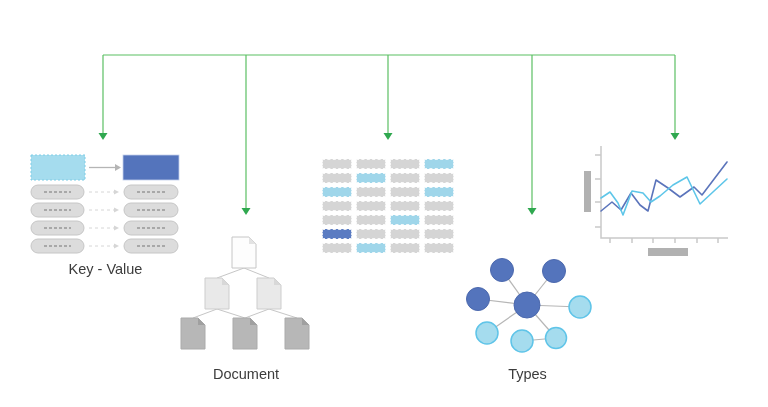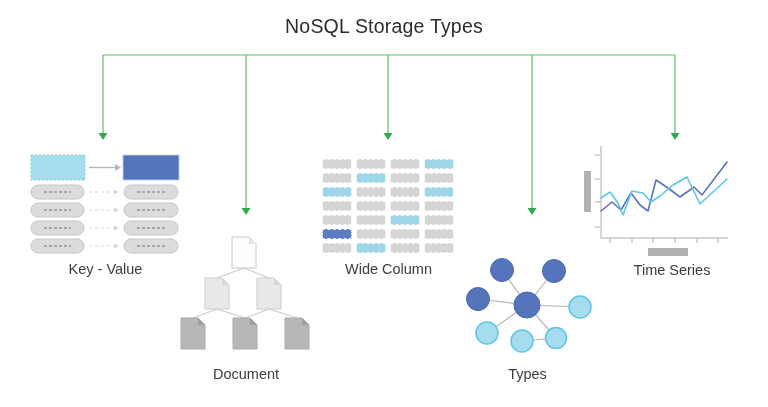--- a/index.html
+++ b/index.html
@@ -17,21 +17,20 @@
   .lbl-ts{left:602px;width:140px;top:262px;}
   #wc-grid{left:322px;top:159px;width:137px;height:95px;}
   .wc-cell{position:absolute;width:30px;height:10px;box-sizing:border-box;
            border:1px dashed rgba(255,255,255,.85);}
 </style>
 </head>
 <body>
 
 <div class="canvas">
 
-  <div class="title">NoSQL Storage Types</div>
 
   <svg id="connector-svg">
       <line x1="103" y1="55" x2="675" y2="55" stroke="#5bbf63" stroke-width="1.2"></line>
       <line x1="103" y1="55" x2="103" y2="134" stroke="#5bbf63" stroke-width="1.2"></line>
       <polygon points="98.5,133 107.5,133 103,140" fill="#2fa84f"></polygon>
       <line x1="246" y1="55" x2="246" y2="209" stroke="#5bbf63" stroke-width="1.2"></line>
       <polygon points="241.5,208 250.5,208 246,215" fill="#2fa84f"></polygon>
       <line x1="388" y1="55" x2="388" y2="134" stroke="#5bbf63" stroke-width="1.2"></line>
       <polygon points="383.5,133 392.5,133 388,140" fill="#2fa84f"></polygon>
       <line x1="532" y1="55" x2="532" y2="209" stroke="#5bbf63" stroke-width="1.2"></line>
@@ -154,17 +153,15 @@
       <line x1="75" y1="98" x2="75" y2="103" stroke="#c9c9c9" stroke-width="1.5"></line>
       <line x1="97" y1="98" x2="97" y2="103" stroke="#c9c9c9" stroke-width="1.5"></line>
       <line x1="119" y1="98" x2="119" y2="103" stroke="#c9c9c9" stroke-width="1.5"></line>
       <line x1="140" y1="98" x2="140" y2="103" stroke="#c9c9c9" stroke-width="1.5"></line>
       <polyline points="23,71 34,62 43,70 53,53 62,65 70,71 78,40 90,48 102,57 116,47 124,55 149,22" fill="none" stroke="#5b74bb" stroke-width="1.6" stroke-linejoin="round" stroke-linecap="round"></polyline>
       <polyline points="23,58 32,52 40,63 45,75 54,51 65,53 73,62 82,56 95,45 109,37 122,64 149,39" fill="none" stroke="#5ec6e9" stroke-width="1.6" stroke-linejoin="round" stroke-linecap="round"></polyline>
     </svg>
 
   <div class="branch-label lbl-doc">Document</div>
   <div class="branch-label lbl-kv">Key - Value</div>
-  <div class="branch-label lbl-wc">Wide Column</div>
   <div class="branch-label lbl-graph">Types</div>
-  <div class="branch-label lbl-ts">Time Series</div>
 
 </div>
 
 </body></html>

